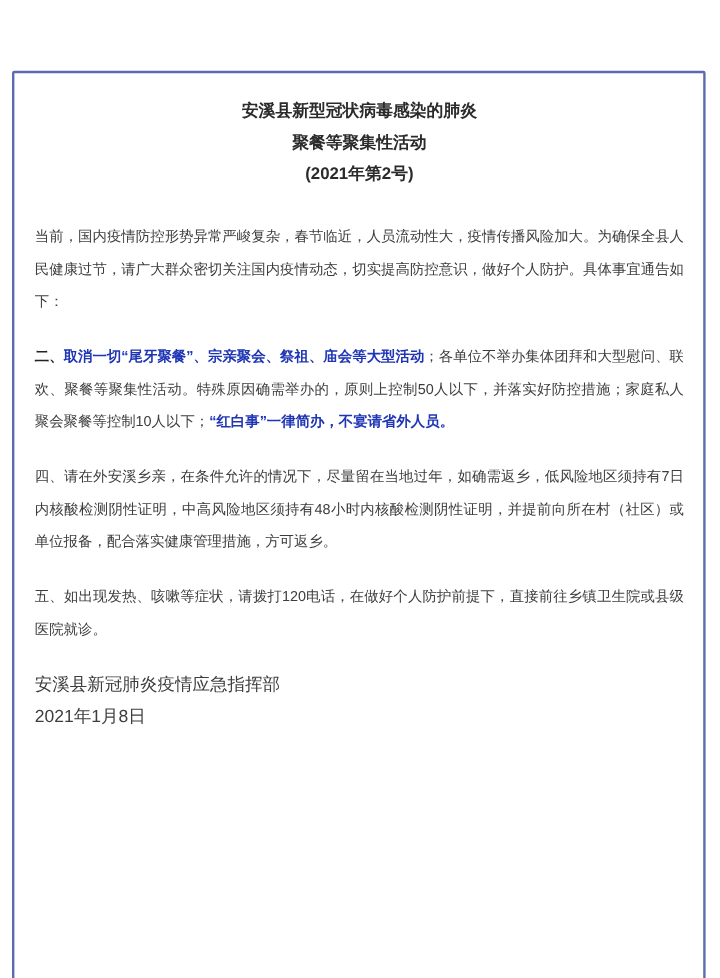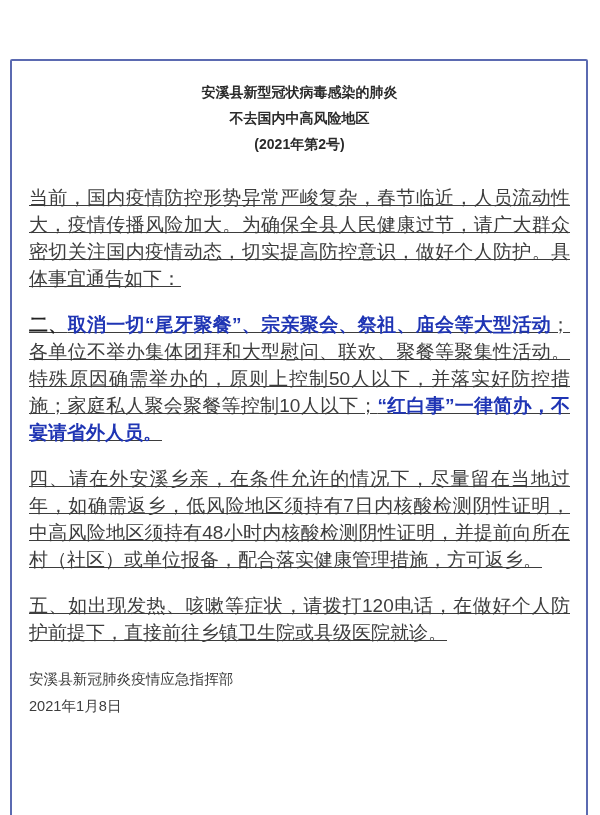--- a/index.html
+++ b/index.html
@@ -36,27 +36,26 @@
   }
   .title-line {
     text-align: center;
     font-size: 14px;
     line-height: 26px;
     font-weight: 700;
     color: #2b2b2b;
   }
   .para {
     margin: 19px 0 0 0;
-    font-size: 19px;
+    font-size: 12px;
     line-height: 27px;
     color: #3d3d3d;
     text-align: justify;
     text-justify: inter-ideograph;
     word-break: break-all;
-    text-decoration: underline;
   }
   .para.first {
     margin-top: 27px;
   }
   .seg-normal { font-weight: 400; color: #3d3d3d; }
   .seg-bold   { font-weight: 700; color: #222222; }
   .seg-blue   { font-weight: 700; color: var(--accent-blue, #1f35b4); }
   .signature {
     margin-top: 20px;
     font-size: 14.6px;
@@ -67,21 +66,21 @@
 </style>
 </head>
 <body>
 
 <div class="canvas">
   <div class="frame">
     <div class="content">
 
       <div class="title-block">
         <div class="title-line">安溪县新型冠状病毒感染的肺炎</div>
-        <div class="title-line">不去国内中高风险地区</div>
+        <div class="title-line">聚餐等聚集性活动</div>
         <div class="title-line">(2021年第2号)</div>
       </div>
 
       <div>
           <p class="para first"><span class="seg-normal">当前，国内疫情防控形势异常严峻复杂，春节临近，人员流动性大，疫情传播风险加大。为确保全县人民健康过节，请广大群众密切关注国内疫情动态，切实提高防控意识，做好个人防护。具体事宜通告如下：</span></p>
           <p class="para"><span class="seg-bold">二、</span><span class="seg-blue">取消一切“尾牙聚餐”、宗亲聚会、祭祖、庙会等大型活动</span><span class="seg-normal">；各单位不举办集体团拜和大型慰问、联欢、聚餐等聚集性活动。特殊原因确需举办的，原则上控制50人以下，并落实好防控措施；家庭私人聚会聚餐等控制10人以下；</span><span class="seg-blue">“红白事”一律简办，不宴请省外人员。</span></p>
           <p class="para"><span class="seg-normal">四、请在外安溪乡亲，在条件允许的情况下，尽量留在当地过年，如确需返乡，低风险地区须持有7日内核酸检测阴性证明，中高风险地区须持有48小时内核酸检测阴性证明，并提前向所在村（社区）或单位报备，配合落实健康管理措施，方可返乡。</span></p>
           <p class="para"><span class="seg-normal">五、如出现发热、咳嗽等症状，请拨打120电话，在做好个人防护前提下，直接前往乡镇卫生院或县级医院就诊。</span></p>
         </div>
 

